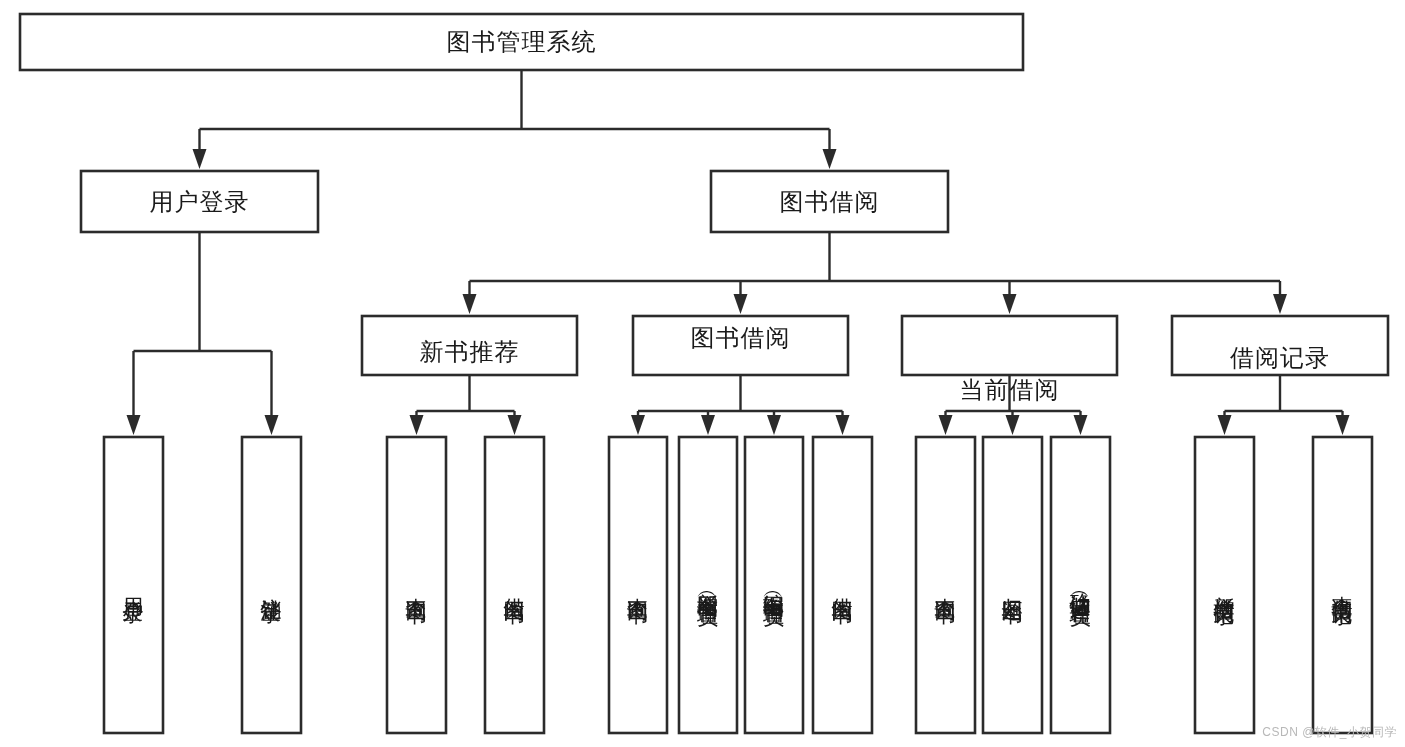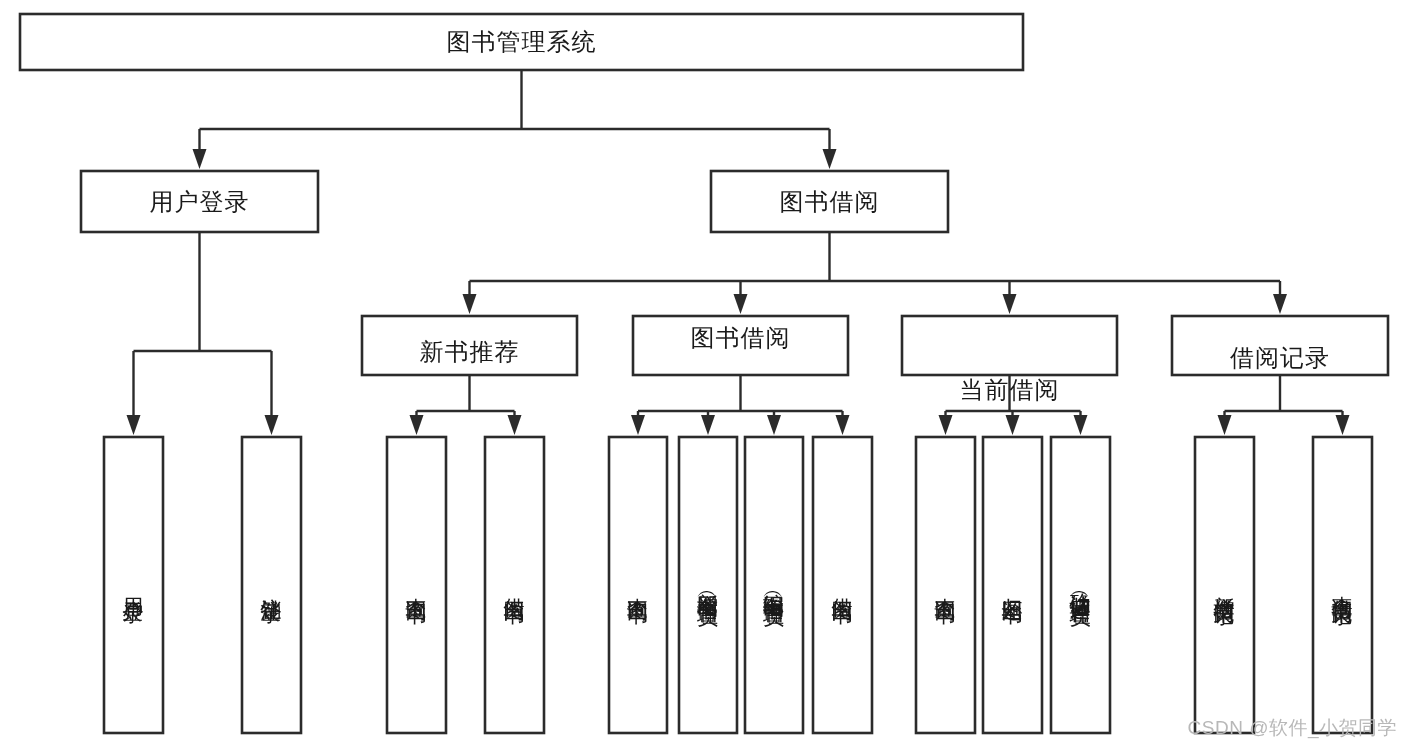--- a/index.html
+++ b/index.html
@@ -66,21 +66,21 @@
     font-size: 24px;
     color: #1a1a1a;
     letter-spacing: 1px;
     white-space: nowrap;
     font-family: "Liberation Sans", "DejaVu Sans", sans-serif;
   }
   .watermark {
     position: absolute;
     right: 8px;
     bottom: 6px;
-    font-size: 19px;
+    font-size: 12px;
     color: #b8b8b8;
     letter-spacing: 0.5px;
     font-family: "Liberation Sans", "DejaVu Sans", sans-serif;
     white-space: nowrap;
   }
 </style>
 </head>
 <body>
 
 <div id="canvas">

